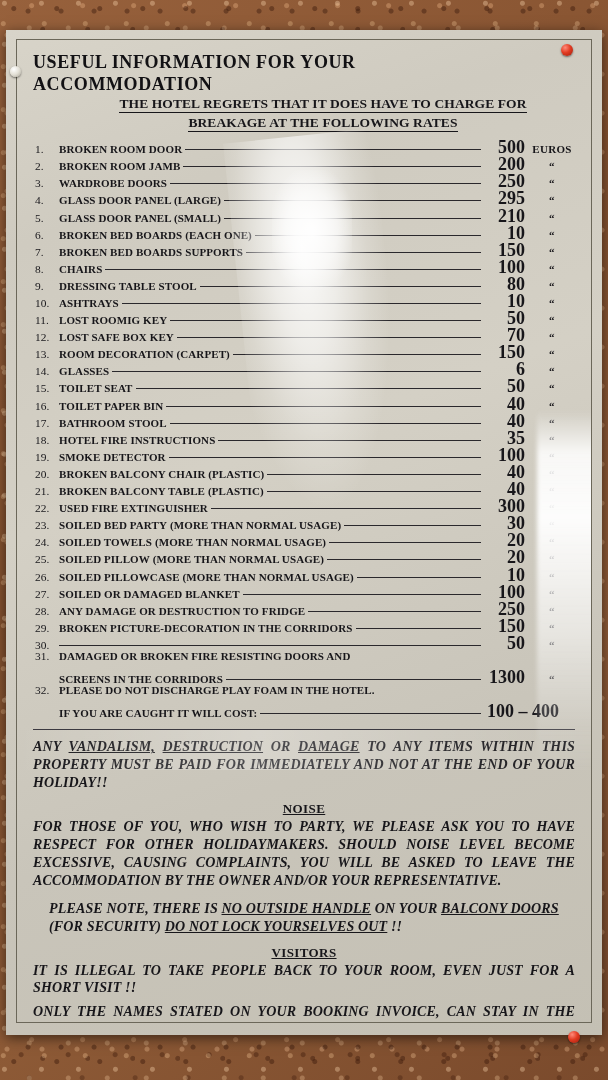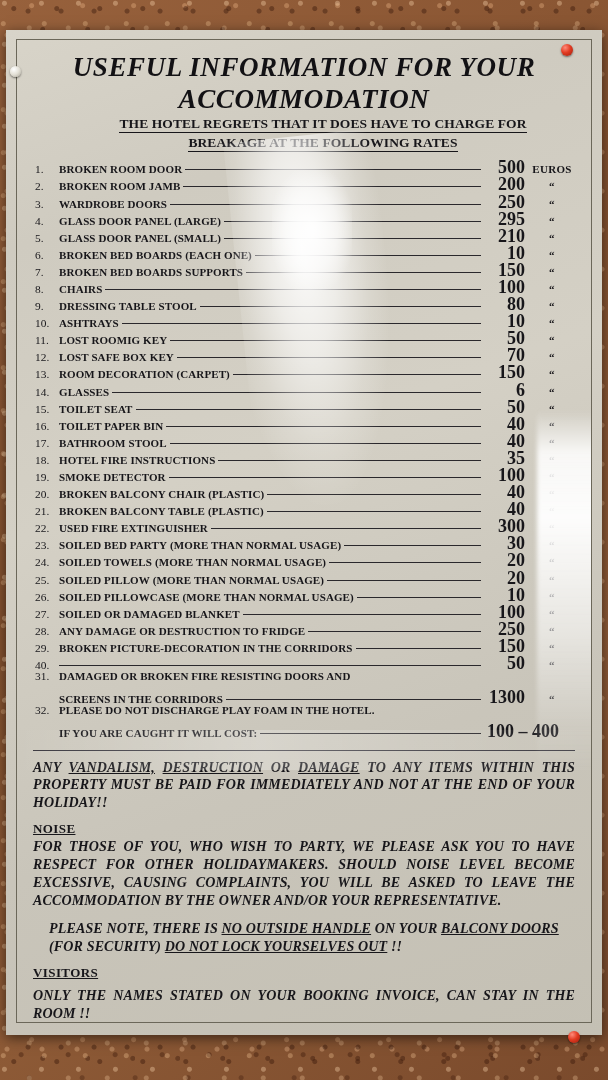--- a/index.html
+++ b/index.html
@@ -101,29 +101,28 @@
     box-shadow: 0 1px 2px rgba(0,0,0,0.5);
   }
   .pin-red {
     width: 12px; height: 12px;
     background: radial-gradient(circle at 35% 30%, #ff8a7a 0%, #e23b22 45%, #9c1c0c 100%);
     box-shadow: 0 1px 2px rgba(0,0,0,0.5);
   }
 
   
   .title {
-    text-align: center;
+    text-align: left;
     font-family: "Liberation Serif", serif;
     font-weight: bold;
-    font-size: 27px;
+    font-size: 18px;
     letter-spacing: 0.6px;
     line-height: 1.12;
     margin: 2px 0 2px 0;
     color: #121114;
-    font-style: italic;
   }
   .subtitle {
     text-align: center;
     font-weight: bold;
     font-size: 13.5px;
     line-height: 1.18;
     letter-spacing: 0.1px;
     margin: 2px 0 6px 0;
   }
   .subtitle span { border-bottom: 1px solid #17161a; display: inline-block; margin-left: 38px; }
@@ -191,20 +190,21 @@
     font-style: italic;
   }
   .para u { text-decoration: underline; }
   .heading {
     font-size: 13px;
     font-weight: bold;
     font-variant: small-caps;
     letter-spacing: 0.4px;
     text-decoration: underline;
     margin: 9px 0 1px 0;
+    text-align: center;
   }
   .u { text-decoration: underline; }
 </style>
 </head>
 <body>
 
 <div class="wall"></div>
 
 <div class="sign">
   <div class="sign-inner">
@@ -418,21 +418,21 @@
             <span class="cur">“</span>
           </div>
           <div class="row">
             <span class="num">29.</span>
             <span class="desc">BROKEN PICTURE-DECORATION IN THE CORRIDORS</span>
             <span class="dots"></span>
             <span class="amt">150</span>
             <span class="cur">“</span>
           </div>
           <div class="row">
-            <span class="num">40.</span>
+            <span class="num">30.</span>
             <span class="dots"></span>
             <span class="amt">50</span>
             <span class="cur">“</span>
           </div>
           <div class="row">
             <span class="num">31.</span>
             <span class="desc">DAMAGED OR BROKEN FIRE RESISTING DOORS AND</span>
             <span class="dots" style="border-bottom: none;"></span>
             <span class="amt"></span>
             <span class="cur"></span>
@@ -468,20 +468,21 @@
 
       <div class="heading">NOISE</div>
       <div class="para">FOR THOSE OF YOU, WHO WISH TO PARTY, WE PLEASE ASK YOU TO HAVE RESPECT FOR OTHER HOLIDAYMAKERS. SHOULD NOISE LEVEL BECOME EXCESSIVE, CAUSING COMPLAINTS, YOU WILL BE ASKED TO LEAVE THE ACCOMMODATION BY THE OWNER AND/OR YOUR REPRESENTATIVE.</div>
 
       <div class="para" style="margin-top:10px;margin-left:16px;">
         <span>PLEASE NOTE, THERE IS </span><u>NO OUTSIDE HANDLE</u><span> ON YOUR </span><u>BALCONY DOORS</u><br>
         <span>(FOR SECURITY) </span><u>DO NOT LOCK YOURSELVES OUT</u><span> !!</span>
       </div>
 
       <div class="heading">VISITORS</div>
+      <div class="para">IT IS ILLEGAL TO TAKE PEOPLE BACK TO YOUR ROOM, EVEN JUST FOR A SHORT VISIT !!</div>
       <div class="para" style="margin-top:6px;">ONLY THE NAMES STATED ON YOUR BOOKING INVOICE, CAN STAY IN THE ROOM !!</div>
 
     </div>
 
     <div class="glare glare-1"></div>
     <div class="glare glare-2"></div>
     <div class="glare glare-3"></div>
     <div class="glare glare-4"></div>
   </div>
 </div>

